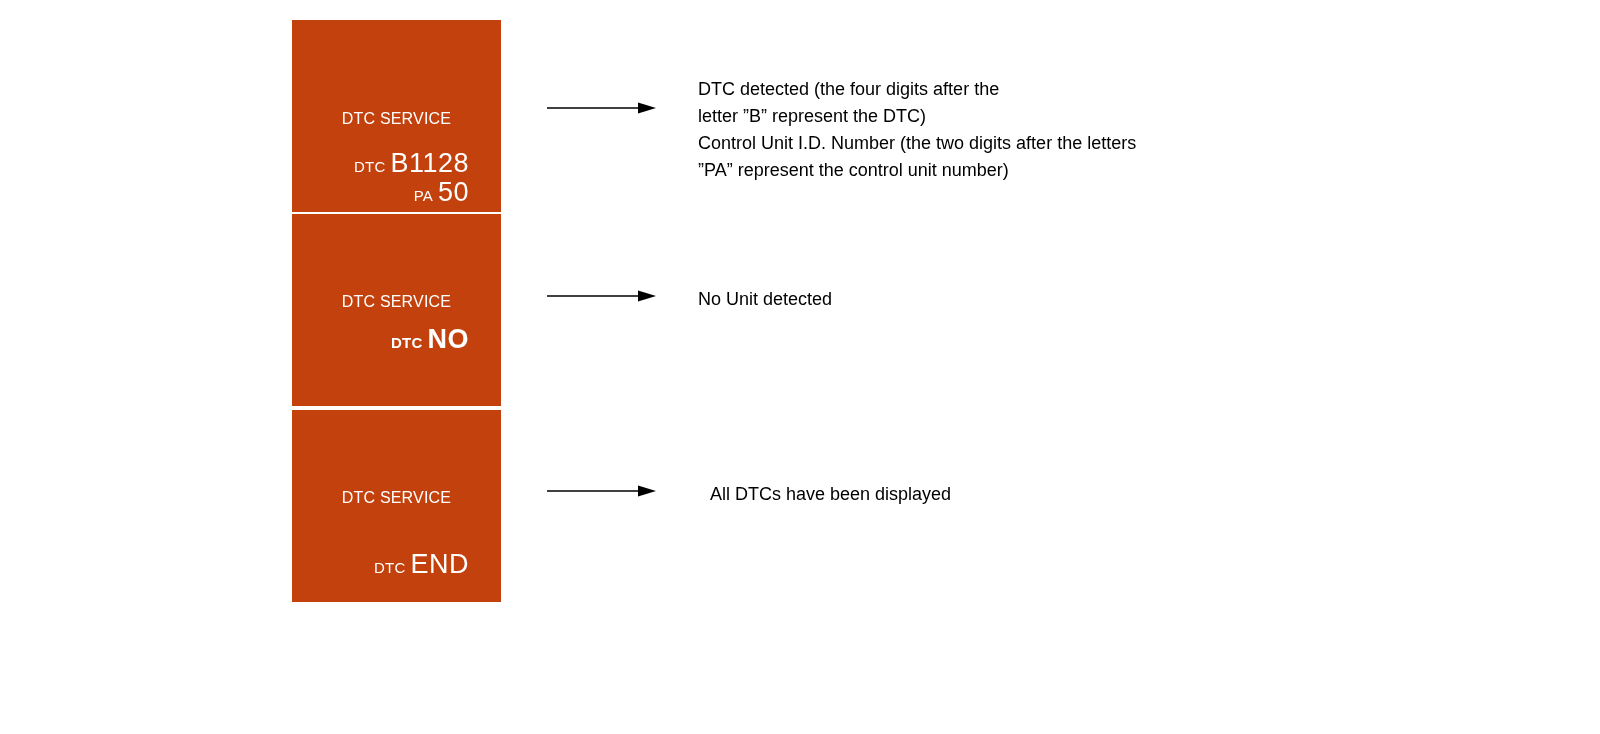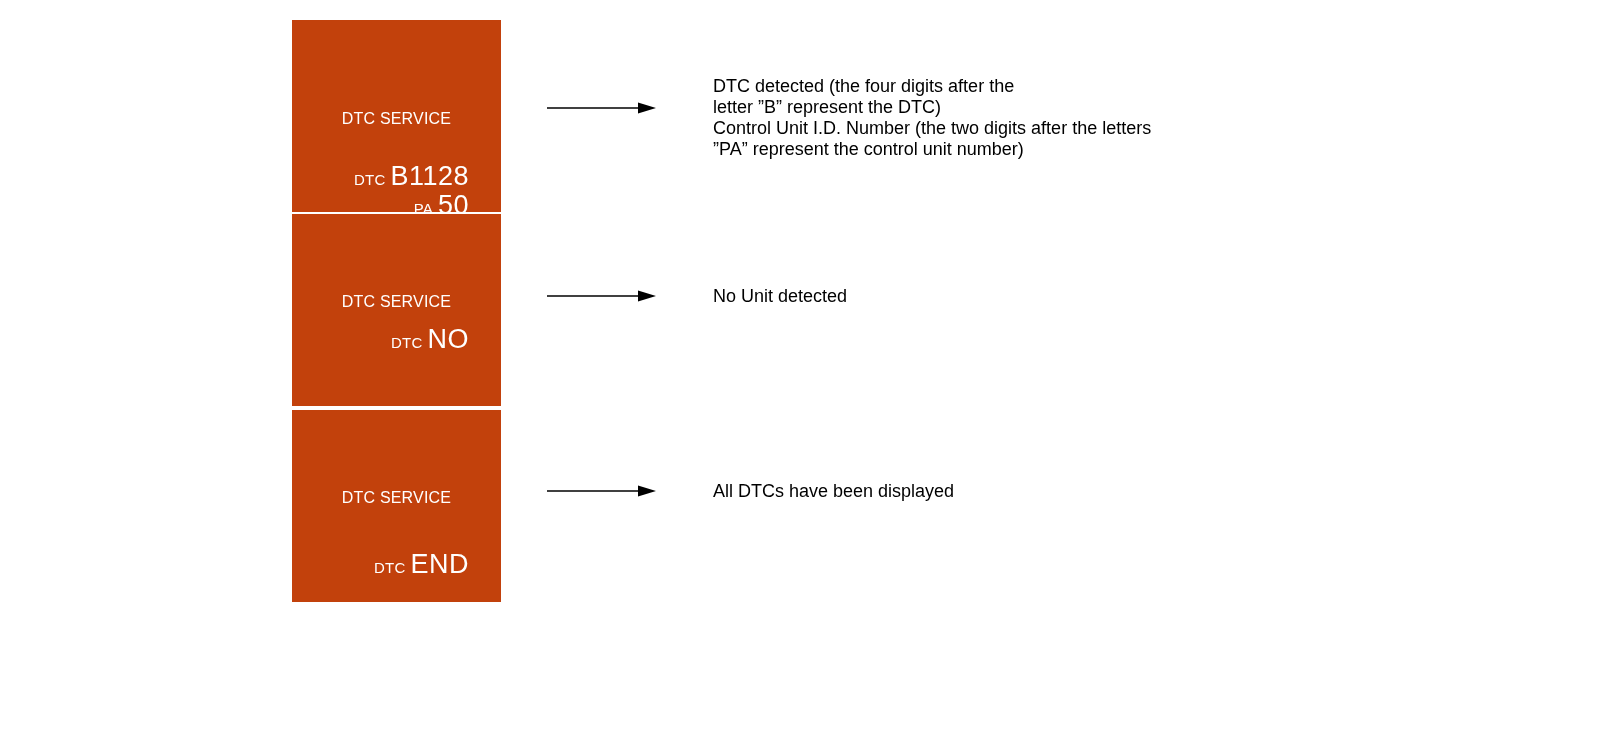--- a/index.html
+++ b/index.html
@@ -71,35 +71,35 @@
   .arrow {
     position: absolute;
     left: 546px;
     width: 112px;
     height: 16px;
   }
 
   
   .note {
     position: absolute;
-    left: 713px;
+    left: 698px;
     font-size: 18px;
-    line-height: 21px;
+    line-height: 27px;
     white-space: pre-line;
     color: #000000;
   }
 </style>
 </head>
 <body>
 
 <div class="row">
 
   <div class="lcd" style="top:20px;">
     <div class="lcd-title" style="top:90px;">DTC SERVICE</div>
-    <div class="lcd-lines" style="top:130px;margin-top:13px;">
+    <div class="lcd-lines" style="top:130px;">
       <div class="lcd-line">
         <span class="lcd-tag">DTC</span><span class="lcd-val">B1128</span>
       </div>
       <div class="lcd-line">
         <span class="lcd-tag">PA</span><span class="lcd-val">50</span>
       </div>
     </div>
   </div>
 
   <div class="arrow" style="top:100px;">
@@ -112,21 +112,21 @@
   <div class="note" style="top:76px;">DTC detected (the four digits after the
 letter ”B” represent the DTC)
 Control Unit I.D. Number (the two digits after the letters
 ”PA” represent the control unit number)</div>
 </div>
 
 <div class="row">
 
   <div class="lcd" style="top:214px;">
     <div class="lcd-title" style="top:79px;">DTC SERVICE</div>
-    <div class="lcd-lines" style="top:112px;">
+    <div class="lcd-lines" style="top:112px;font-weight:bold;">
       <div class="lcd-line">
         <span class="lcd-tag">DTC</span><span class="lcd-val">NO</span>
       </div>
     </div>
   </div>
 
   <div class="arrow" style="top:288px;">
     <svg width="112" height="16" viewBox="0 0 112 16" aria-hidden="true">
       <line x1="1" y1="8" x2="96" y2="8" stroke="#000000" stroke-width="1.6"></line>
       <polygon points="92,2.5 110,8 92,13.5" fill="#000000"></polygon>
@@ -147,14 +147,14 @@
     </div>
   </div>
 
   <div class="arrow" style="top:483px;">
     <svg width="112" height="16" viewBox="0 0 112 16" aria-hidden="true">
       <line x1="1" y1="8" x2="96" y2="8" stroke="#000000" stroke-width="1.6"></line>
       <polygon points="92,2.5 110,8 92,13.5" fill="#000000"></polygon>
     </svg>
   </div>
 
-  <div class="note" style="top:481px;">All DTCs have been displayed</div>
+  <div class="note" style="top:481px;margin-left:12px;">All DTCs have been displayed</div>
 </div>
 
 </body></html>

